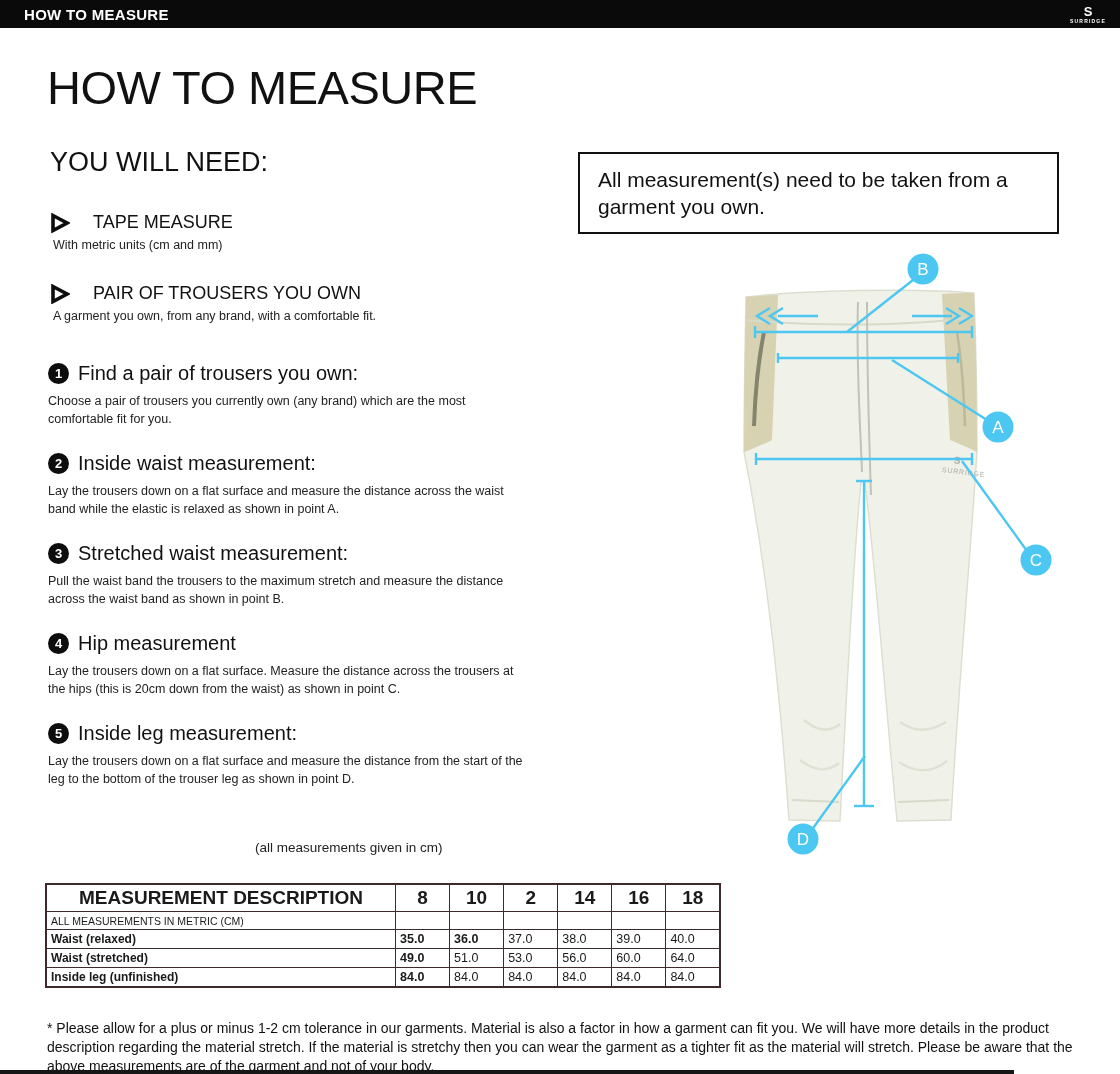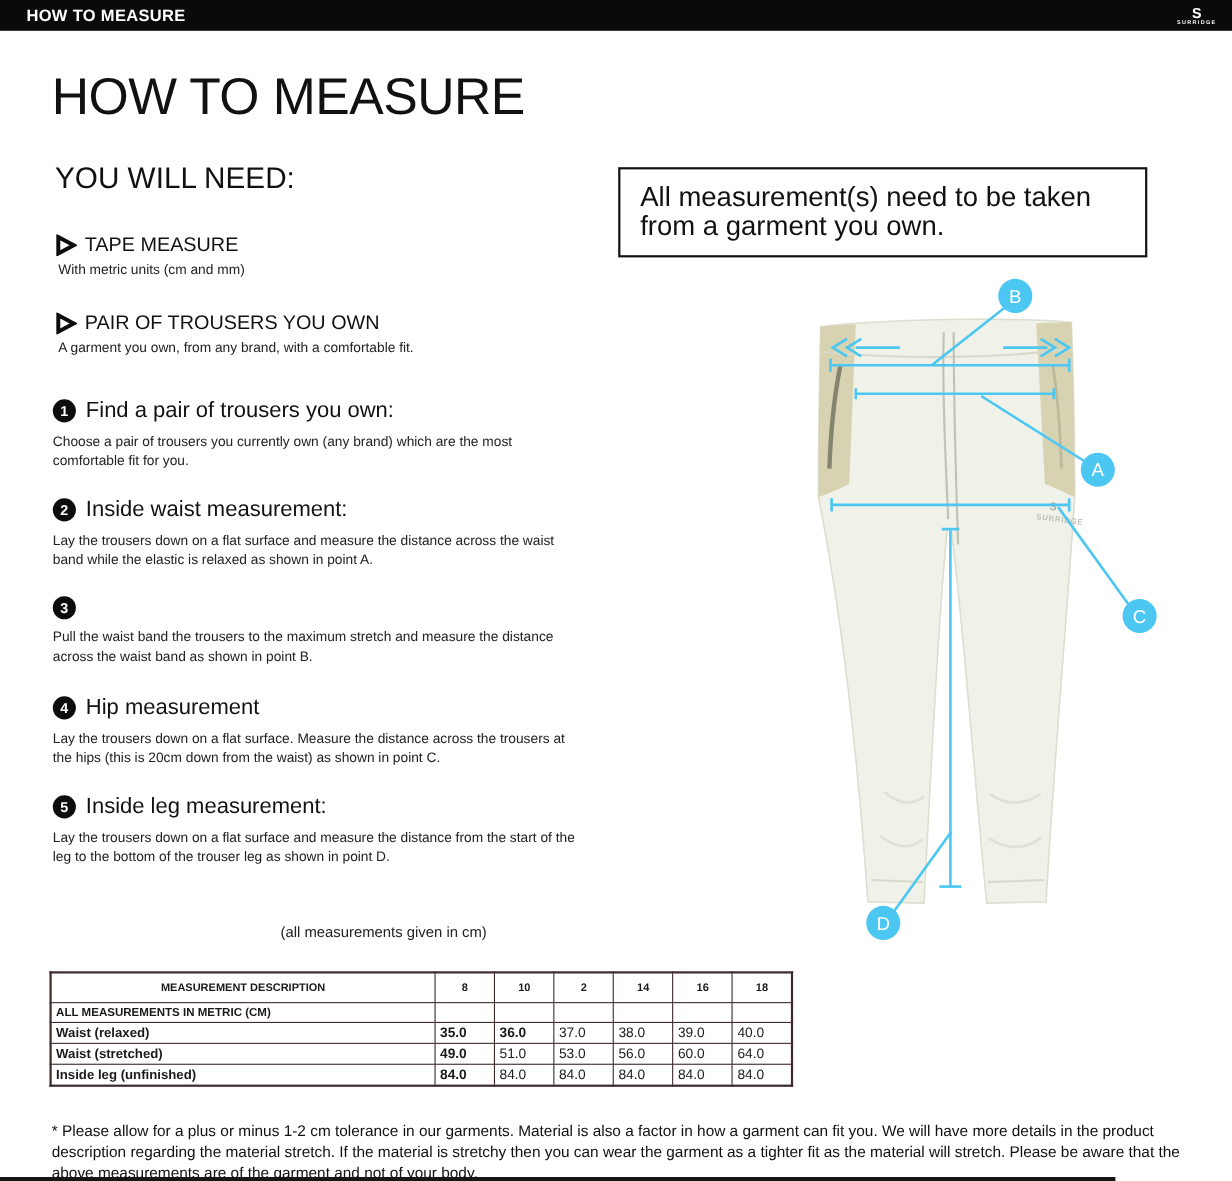--- a/index.html
+++ b/index.html
@@ -11,45 +11,45 @@
           display:flex;align-items:center;justify-content:space-between;}
   .topbar-title{color:#fff;font-size:15px;font-weight:bold;letter-spacing:.3px;padding-left:24px;}
   .brand{display:flex;flex-direction:column;align-items:center;padding-right:14px;line-height:1;}
   .brand-s{color:#fff;font-size:13px;font-weight:bold;}
   .brand-name{color:#fff;font-size:5px;letter-spacing:1.2px;font-weight:bold;margin-top:1px;}
 
   .page-title{position:absolute;left:47px;top:60px;font-size:47px;color:#111;letter-spacing:-0.5px;}
 
   .need-heading{position:absolute;left:50px;top:147px;font-size:27px;color:#111;}
 
-  .need-item-label{position:absolute;font-size:18px;color:#111;}
+  .need-item-label{position:absolute;font-size:18px;color:#111;margin-left:16px;}
   .need-item-desc{position:absolute;font-size:12.5px;color:#222;}
   .tri-icon{position:absolute;width:20px;height:20px;}
 
-  .note-box{position:absolute;left:562px;top:152px;width:441px;height:54px;
-            border:2px solid #111;padding:12px 18px;font-size:25px;line-height:27px;color:#111;}
+  .note-box{position:absolute;left:578px;top:152px;width:441px;height:54px;
+            border:2px solid #111;padding:12px 18px;font-size:21px;line-height:27px;color:#111;}
 
   .step{position:absolute;left:48px;width:500px;}
   .step-head{display:flex;align-items:center;gap:9px;}
   .step-badge{width:21px;height:21px;border-radius:50%;background:#0d0d0d;color:#fff;
               font-size:13px;font-weight:bold;display:flex;align-items:center;justify-content:center;flex:0 0 auto;}
   .step-title{font-size:20px;color:#111;}
   .step-body{margin-top:7px;font-size:12.5px;line-height:18px;color:#222;width:482px;}
 
   .chart-heading{position:absolute;left:47px;top:828px;font-size:29px;color:#111;}
   .chart-subtitle{position:absolute;left:255px;top:840px;font-size:13.5px;color:#222;text-align:right;}
 
   table.size-chart{position:absolute;left:45px;top:883px;border-collapse:collapse;table-layout:fixed;
                    width:676px;font-size:12.5px;color:#1a1a1a;}
   table.size-chart th,table.size-chart td{border:1.6px solid #3e292b;padding:0 4px;}
   table.size-chart{border:2.5px solid #3e292b;}
   th.desc,td.desc{width:340px;text-align:left;padding-left:6px;}
-  table.size-chart th{font-size:10px;font-weight:bold;height:26px;text-align:center;}
+  table.size-chart th{font-size:19px;font-weight:bold;height:26px;text-align:center;}
   th.desc{font-size:14.5px;}
-  tr.metric-row td{height:17px;font-size:10.5px;font-weight:bold;}
+  tr.metric-row td{height:17px;font-size:10.5px;font-weight:normal;}
   tr.data-row td{height:18px;}
   tr.data-row td.desc{font-weight:bold;font-size:12px;}
   td.b{font-weight:bold;}
 
   .footnote{position:absolute;left:47px;top:1019px;width:1048px;font-size:14px;line-height:19px;color:#111;}
   .bottom-strip{position:absolute;left:0;top:1070px;width:1014px;height:4px;background:#161616;}
 
   .diagram{position:absolute;left:700px;top:240px;width:420px;height:620px;}
 </style>
 </head>
@@ -95,20 +95,21 @@
     <div class="step-head">
       <div class="step-badge">2</div>
       <div class="step-title">Inside waist measurement:</div>
     </div>
     <div class="step-body">Lay the trousers down on a flat surface and measure the distance across the waist band while the elastic is relaxed as shown in point A.</div>
   </div>
 
   <div class="step" style="top:542px;">
     <div class="step-head">
       <div class="step-badge">3</div>
+      <div class="step-title">Stretched waist measurement:</div>
     </div>
     <div class="step-body">Pull the waist band the trousers to the maximum stretch and measure the distance across the waist band as shown in point B.</div>
   </div>
 
   <div class="step" style="top:632px;">
     <div class="step-head">
       <div class="step-badge">4</div>
       <div class="step-title">Hip measurement</div>
     </div>
     <div class="step-body">Lay the trousers down on a flat surface. Measure the distance across the trousers at the hips (this is 20cm down from the waist) as shown in point C.</div>

